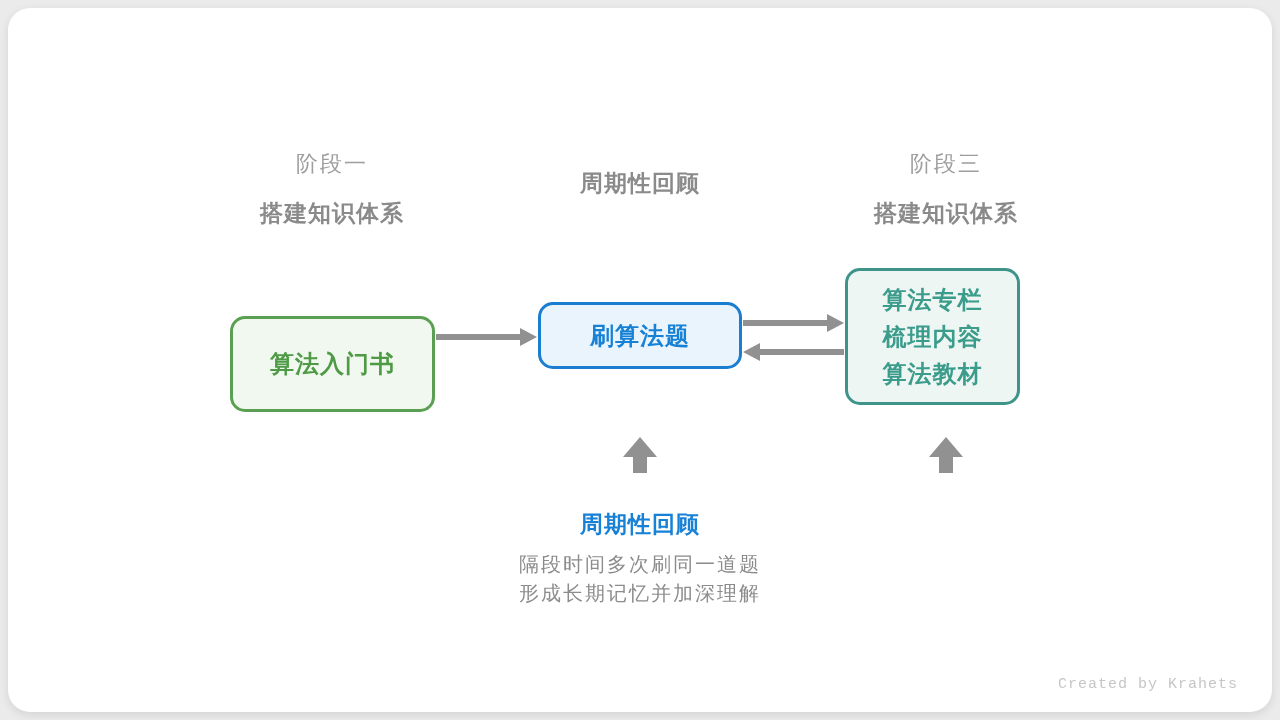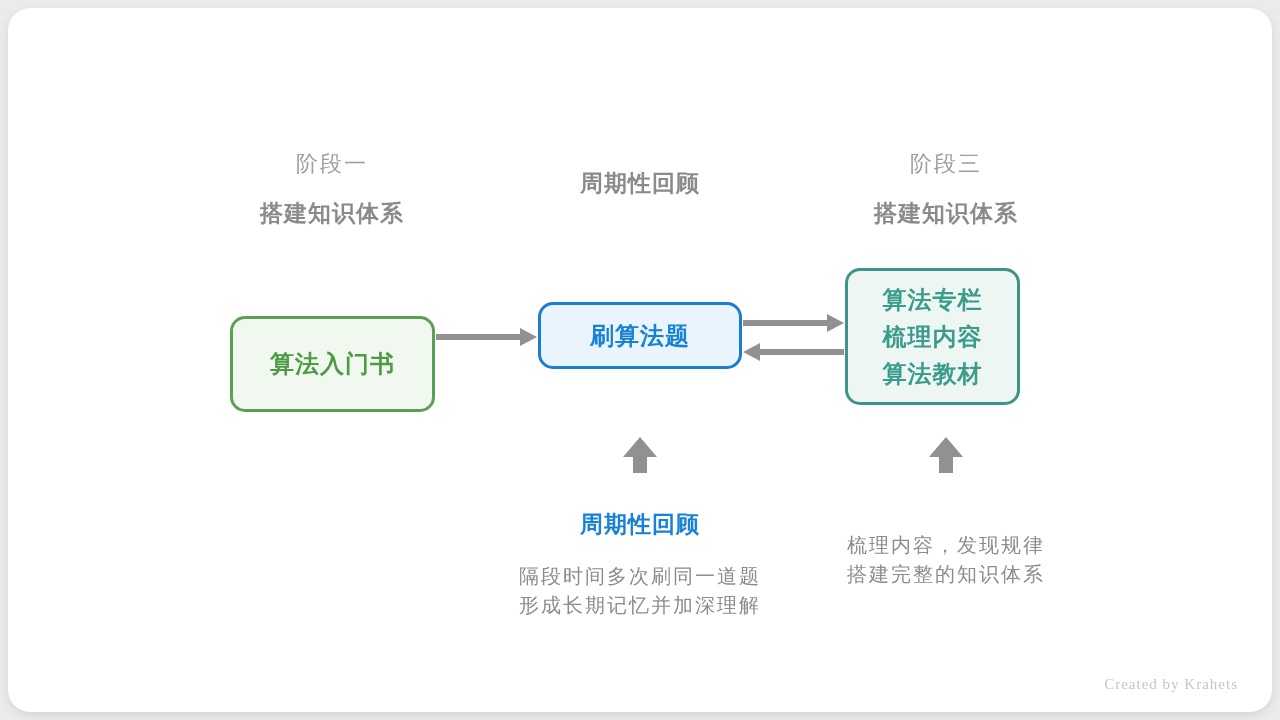--- a/index.html
+++ b/index.html
@@ -80,26 +80,26 @@
   #up-arrow-1 { left: 623px; top: 437px; }
   #up-arrow-2 { left: 929px; top: 437px; }
 
   
   .annotation { position: absolute; width: 330px; text-align: center; }
   #annotation-1 { left: 475px; top: 509px; }
   #annotation-2 { left: 781px; top: 509px; }
   .annotation-title { font-size: 23px; font-weight: bold; letter-spacing: 1px; }
   #annotation-1 .annotation-title { color: var(--blue-text); }
   #annotation-2 .annotation-title { color: var(--teal-text); }
-  .annotation-desc { margin-top: 22px; font-size: 20px; line-height: 29px;
+  .annotation-desc { margin-top: 10px; font-size: 20px; line-height: 29px;
     color: var(--desc-text); letter-spacing: 2px; }
 
   .credit {
     position: absolute; right: 42px; top: 676px;
-    font-family: Liberation Serif, serif;
+    font-family: Liberation Mono, monospace;
     font-size: 15px; letter-spacing: 1px;
     color: var(--credit-text);
   }
 </style>
 </head>
 <body>
 
 <div class="card"></div>
 
 <div class="phase-col" id="phase1">
@@ -149,19 +149,15 @@
 </div>
 
 <div class="annotation" id="annotation-1">
   <div class="annotation-title">周期性回顾</div>
   <div class="annotation-desc">
     <div>隔段时间多次刷同一道题</div>
     <div>形成长期记忆并加深理解</div>
   </div>
 </div>
 <div class="annotation" id="annotation-2">
-  <div class="annotation-desc">
-    <div>梳理内容，发现规律</div>
-    <div>搭建完整的知识体系</div>
-  </div>
 </div>
 
 <div class="credit">Created by Krahets</div>
 
 </body></html>

